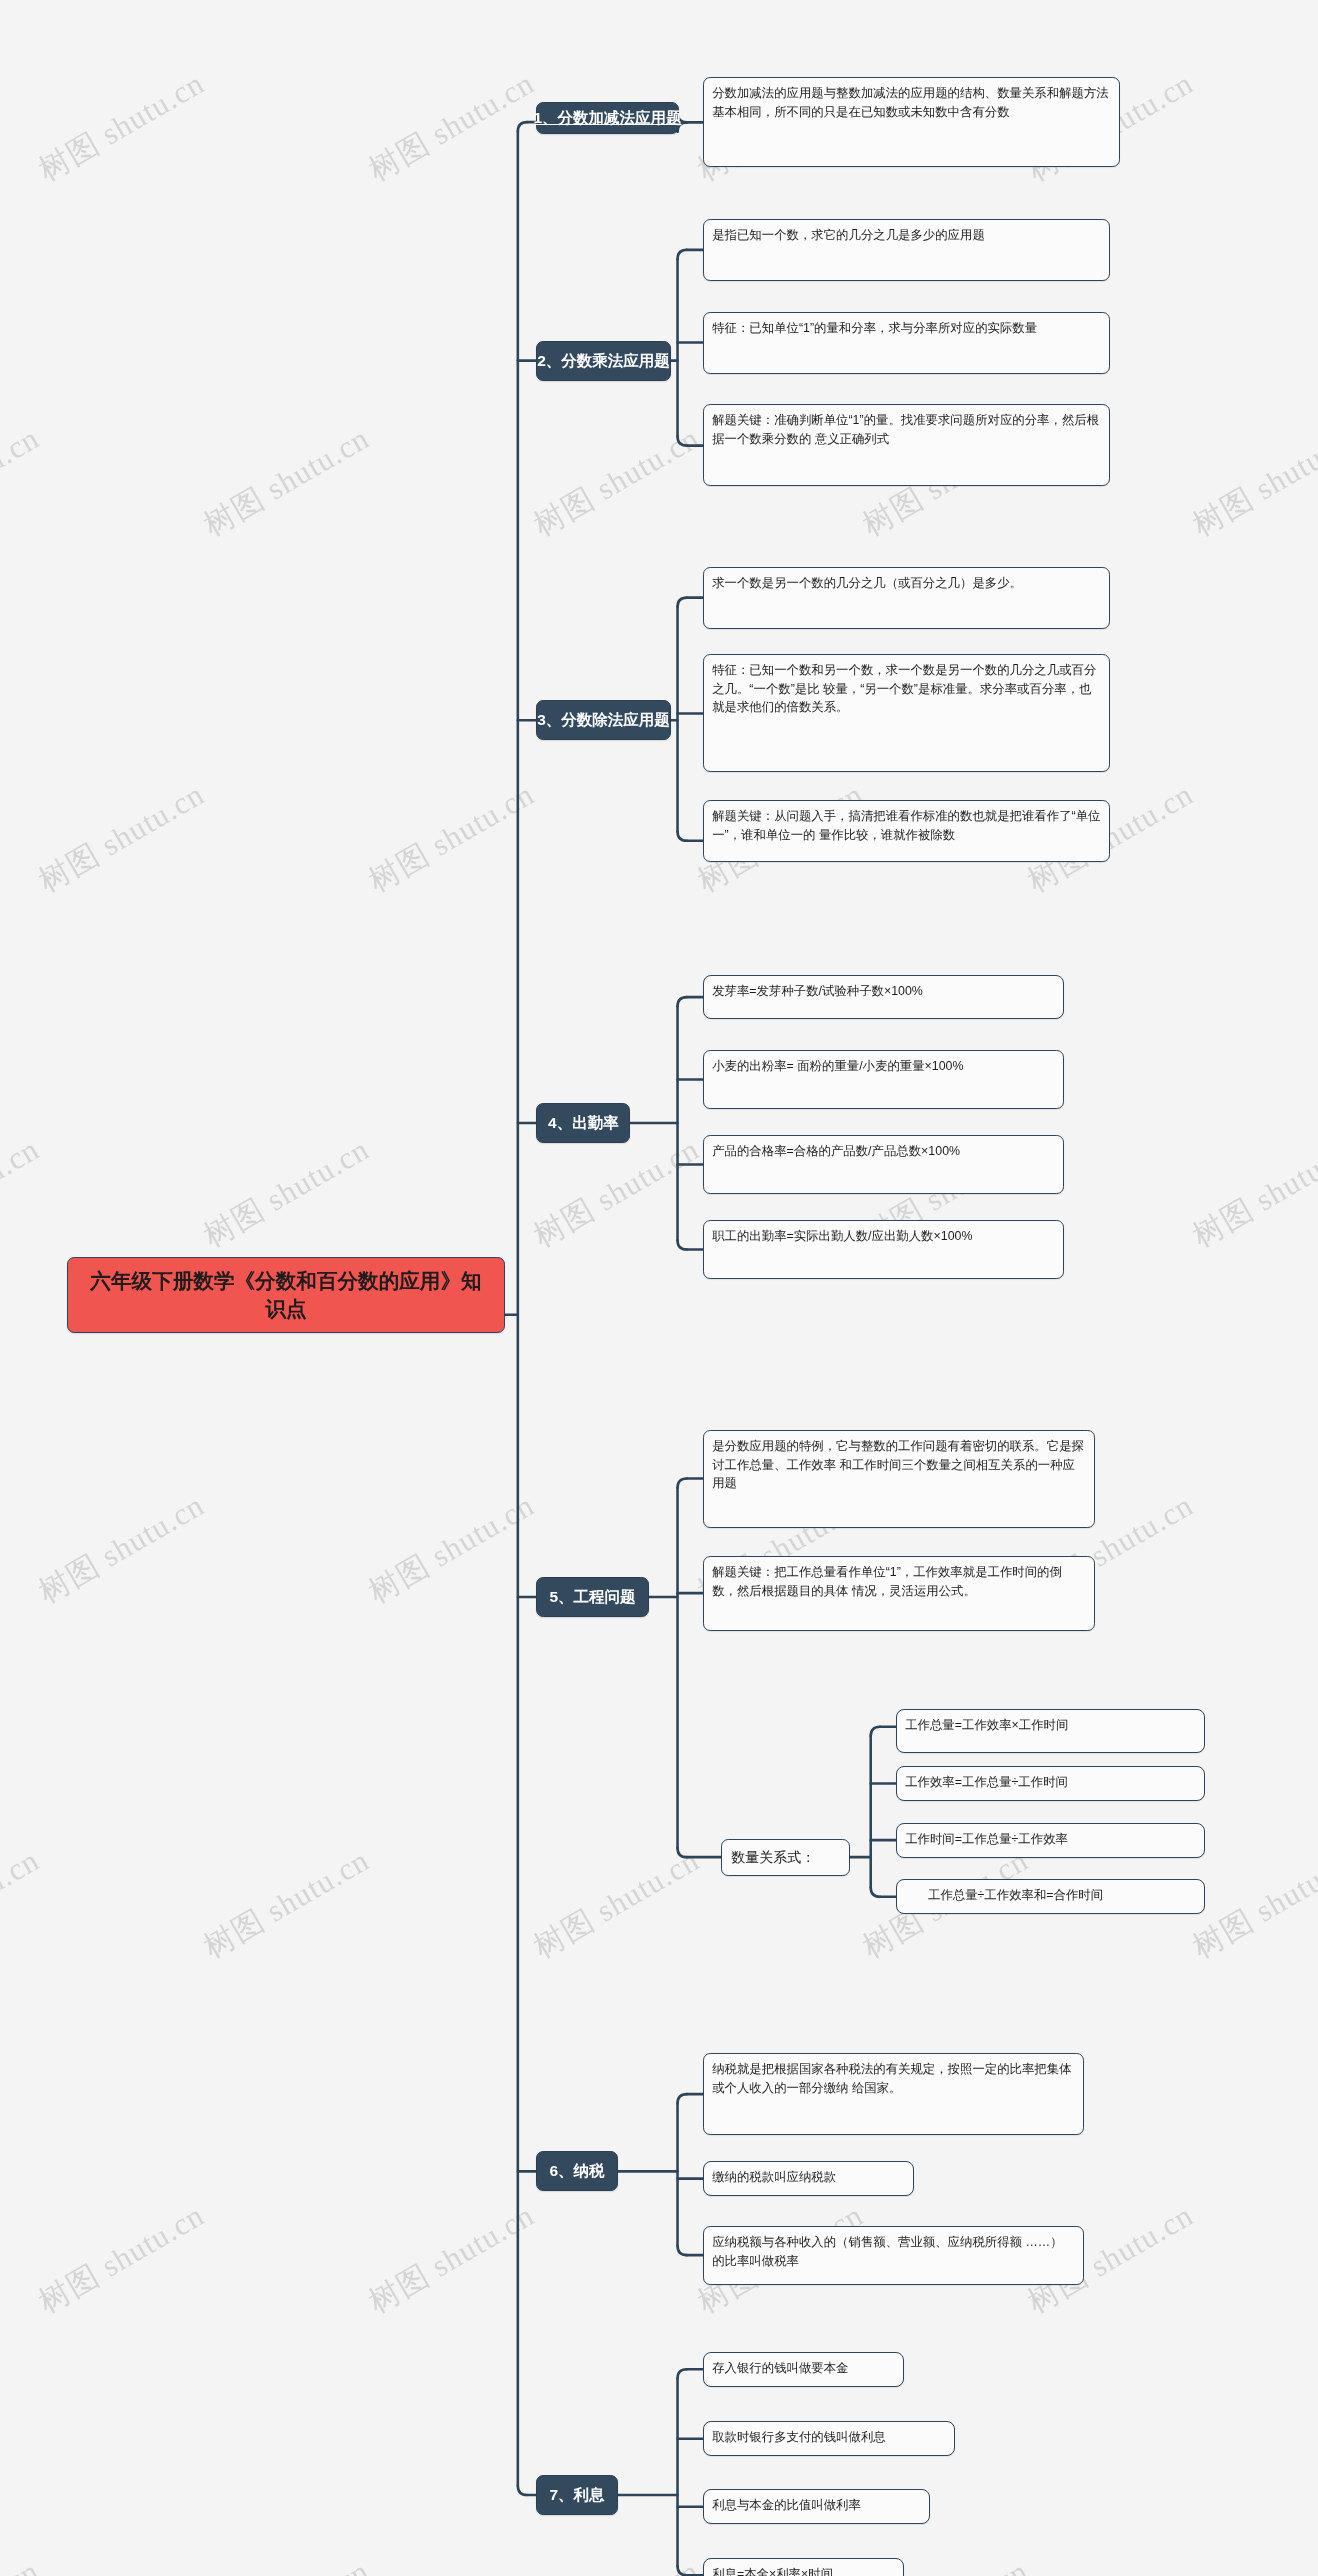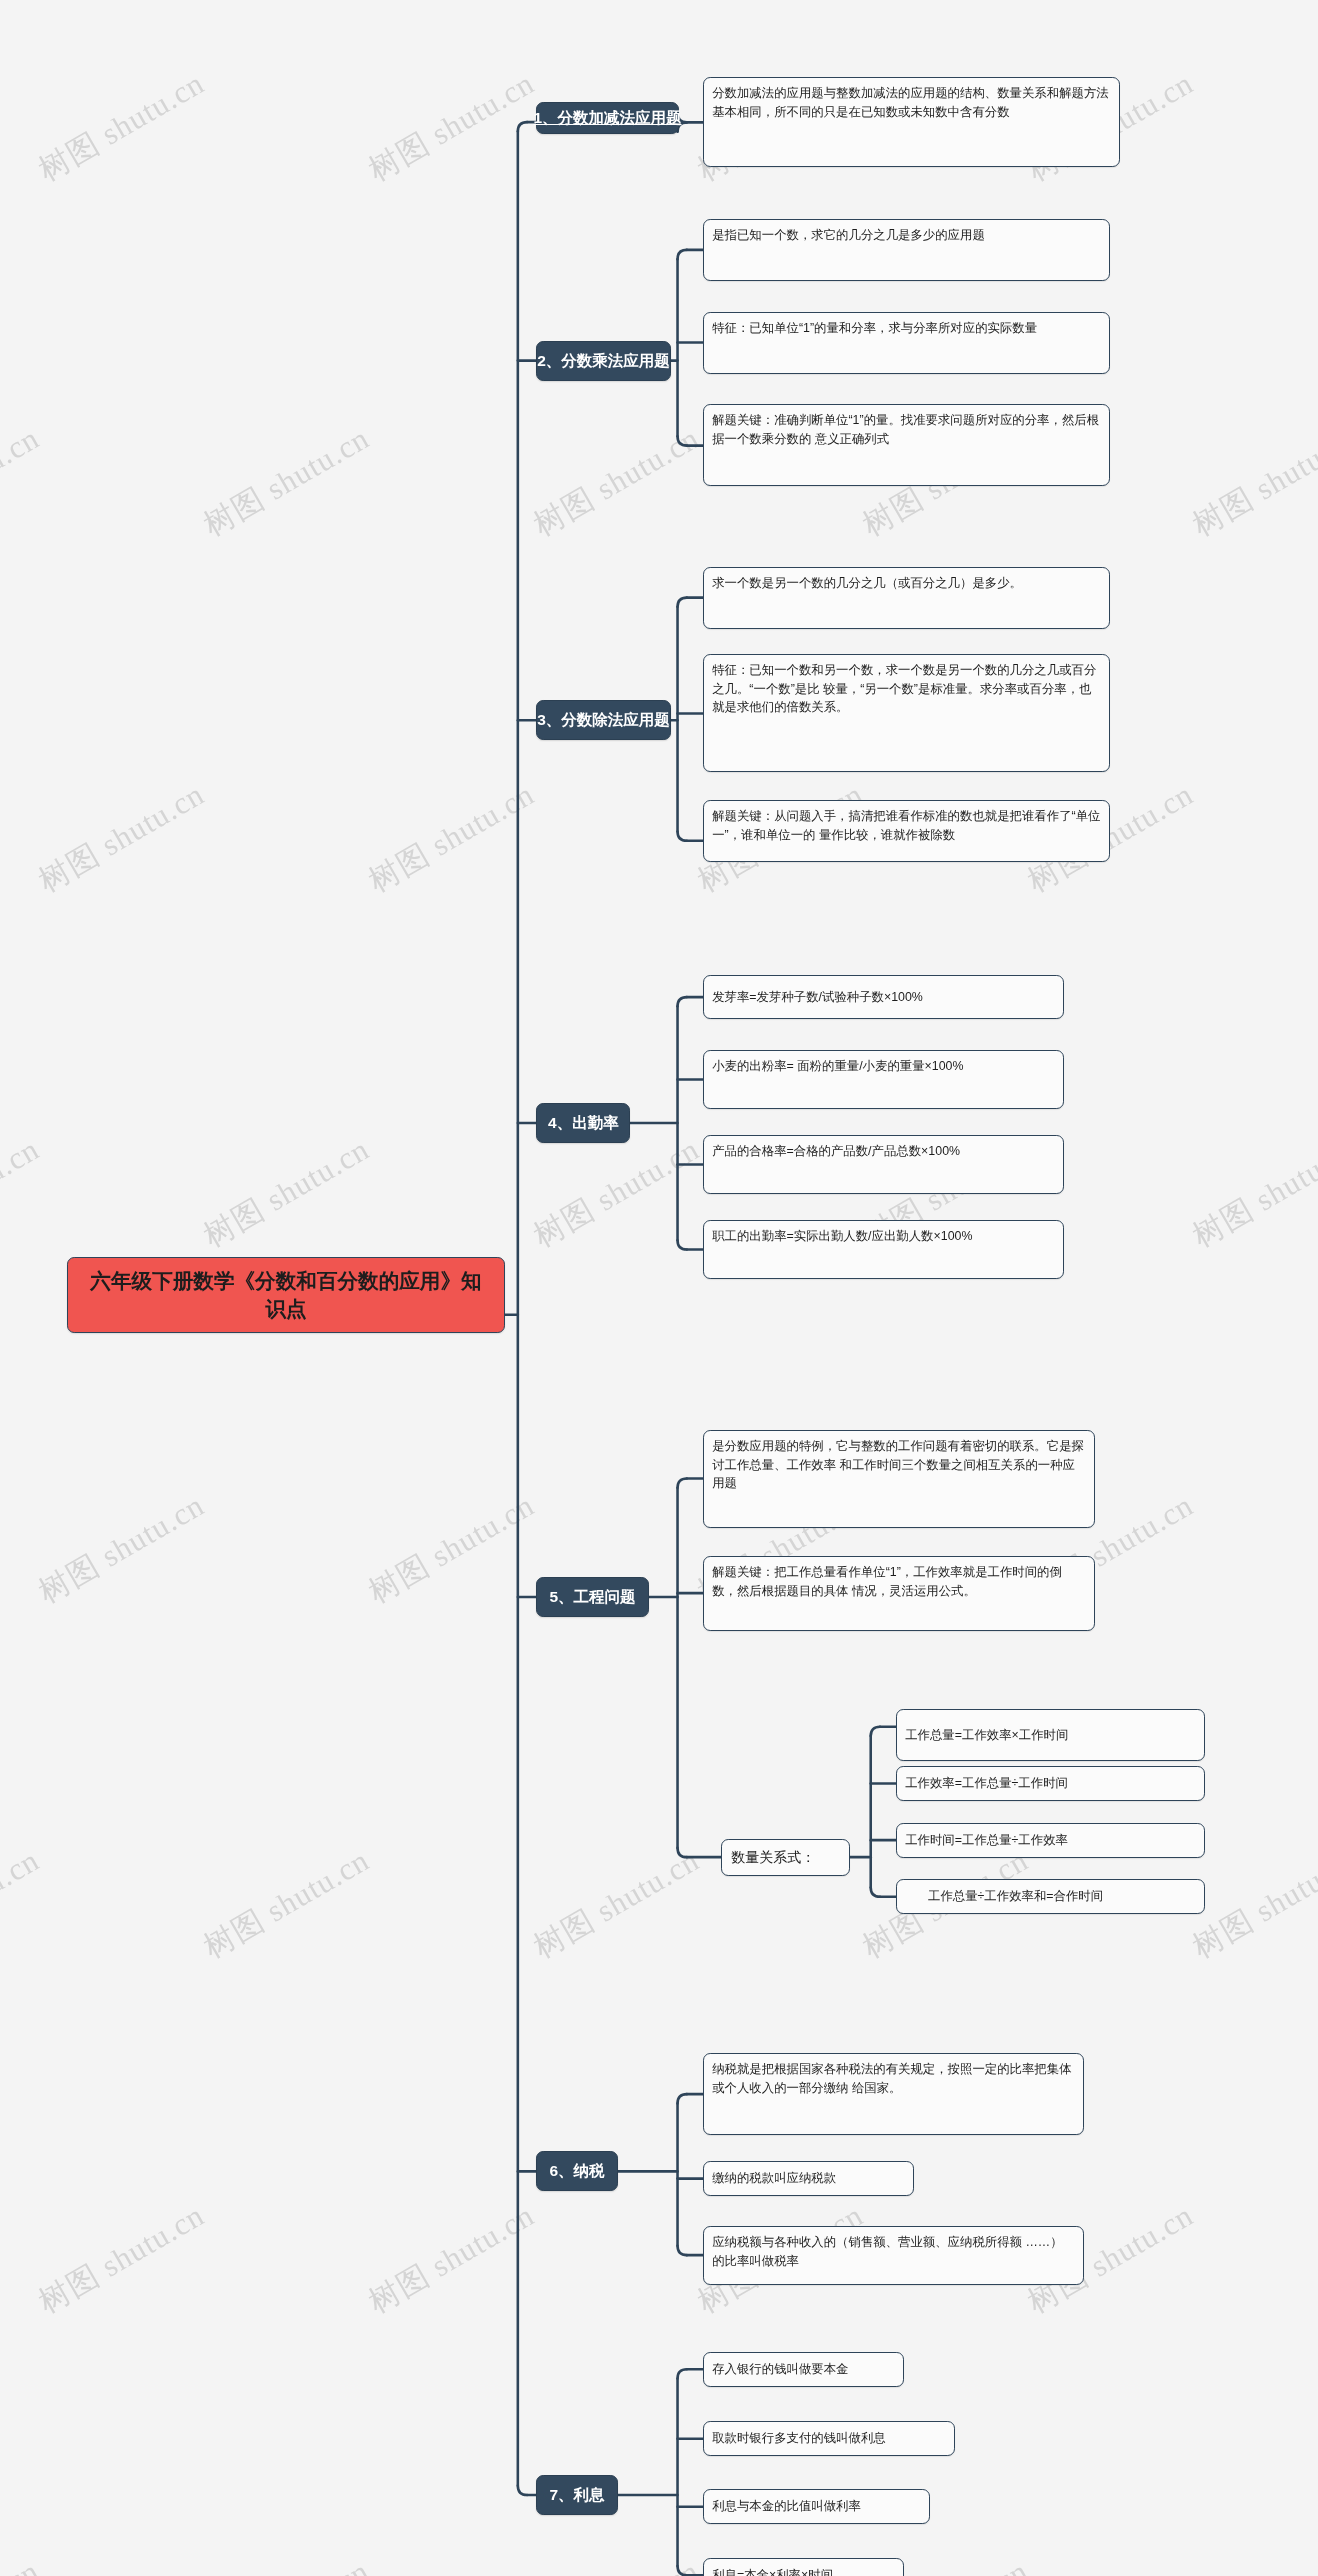--- a/index.html
+++ b/index.html
@@ -58,21 +58,21 @@
     background:#fbfbfb;
     border:1.3px solid #2e4459;
     border-radius:7.2px;
     color:#1d1d1d;
     font-size:12.4px;
     line-height:1.5;
     padding:6.2px 8.2px;
     box-shadow:0 1px 1px rgba(0,0,0,.08);
     display:block;
   }
-  .leaf.mid{display:flex;align-items:center;}
+  .leaf.mid{display:flex;align-items:flex-start;border-radius:8px;}
   .subnode{
     background:#fbfbfb;
     border:1.3px solid #2e4459;
     border-radius:7.2px;
     color:#1d1d1d;
     font-size:14px;
     padding:6.2px 9.3px;
     justify-content:flex-start;
     box-shadow:0 1px 1px rgba(0,0,0,.08);
     white-space:nowrap;
@@ -223,21 +223,21 @@
     <div class="node leaf" style="left: 703px; top: 1135px; width: 361px; height: 59px;"><span>产品的合格率=合格的产品数/产品总数×100%</span></div>
     <div class="node leaf" style="left: 703px; top: 1220px; width: 361px; height: 59px;"><span>职工的出勤率=实际出勤人数/应出勤人数×100%</span></div>
     <div class="node branch" style="left: 536px; top: 1577px; width: 113px; height: 40px;">
       <span>5、工程问题</span>
     </div>
     <div class="node leaf" style="left: 703px; top: 1430px; width: 392px; height: 98px;"><span>是分数应用题的特例，它与整数的工作问题有着密切的联系。它是探讨工作总量、工作效率 和工作时间三个数量之间相互关系的一种应用题</span></div>
     <div class="node leaf" style="left: 703px; top: 1556px; width: 392px; height: 75px;"><span>解题关键：把工作总量看作单位“1”，工作效率就是工作时间的倒数，然后根据题目的具体 情况，灵活运用公式。</span></div>
     <div class="node subnode" style="left: 721px; top: 1839px; width: 129px; height: 37px;">
       <span>数量关系式：</span>
     </div>
-    <div class="node leaf mid" style="left: 896px; top: 1709px; width: 309px; height: 52px;">
+    <div class="node leaf mid" style="left: 896px; top: 1709px; width: 309px; height: 44px;">
       <span>工作总量=工作效率×工作时间</span>
     </div>
     <div class="node leaf mid" style="left: 896px; top: 1766px; width: 309px; height: 35px;">
       <span>工作效率=工作总量÷工作时间</span>
     </div>
     <div class="node leaf mid" style="left: 896px; top: 1823px; width: 309px; height: 35px;">
       <span>工作时间=工作总量÷工作效率</span>
     </div>
     <div class="node leaf mid" style="left: 896px; top: 1879px; width: 309px; height: 35px; padding-left: 31px;">
       <span>工作总量÷工作效率和=合作时间</span>

